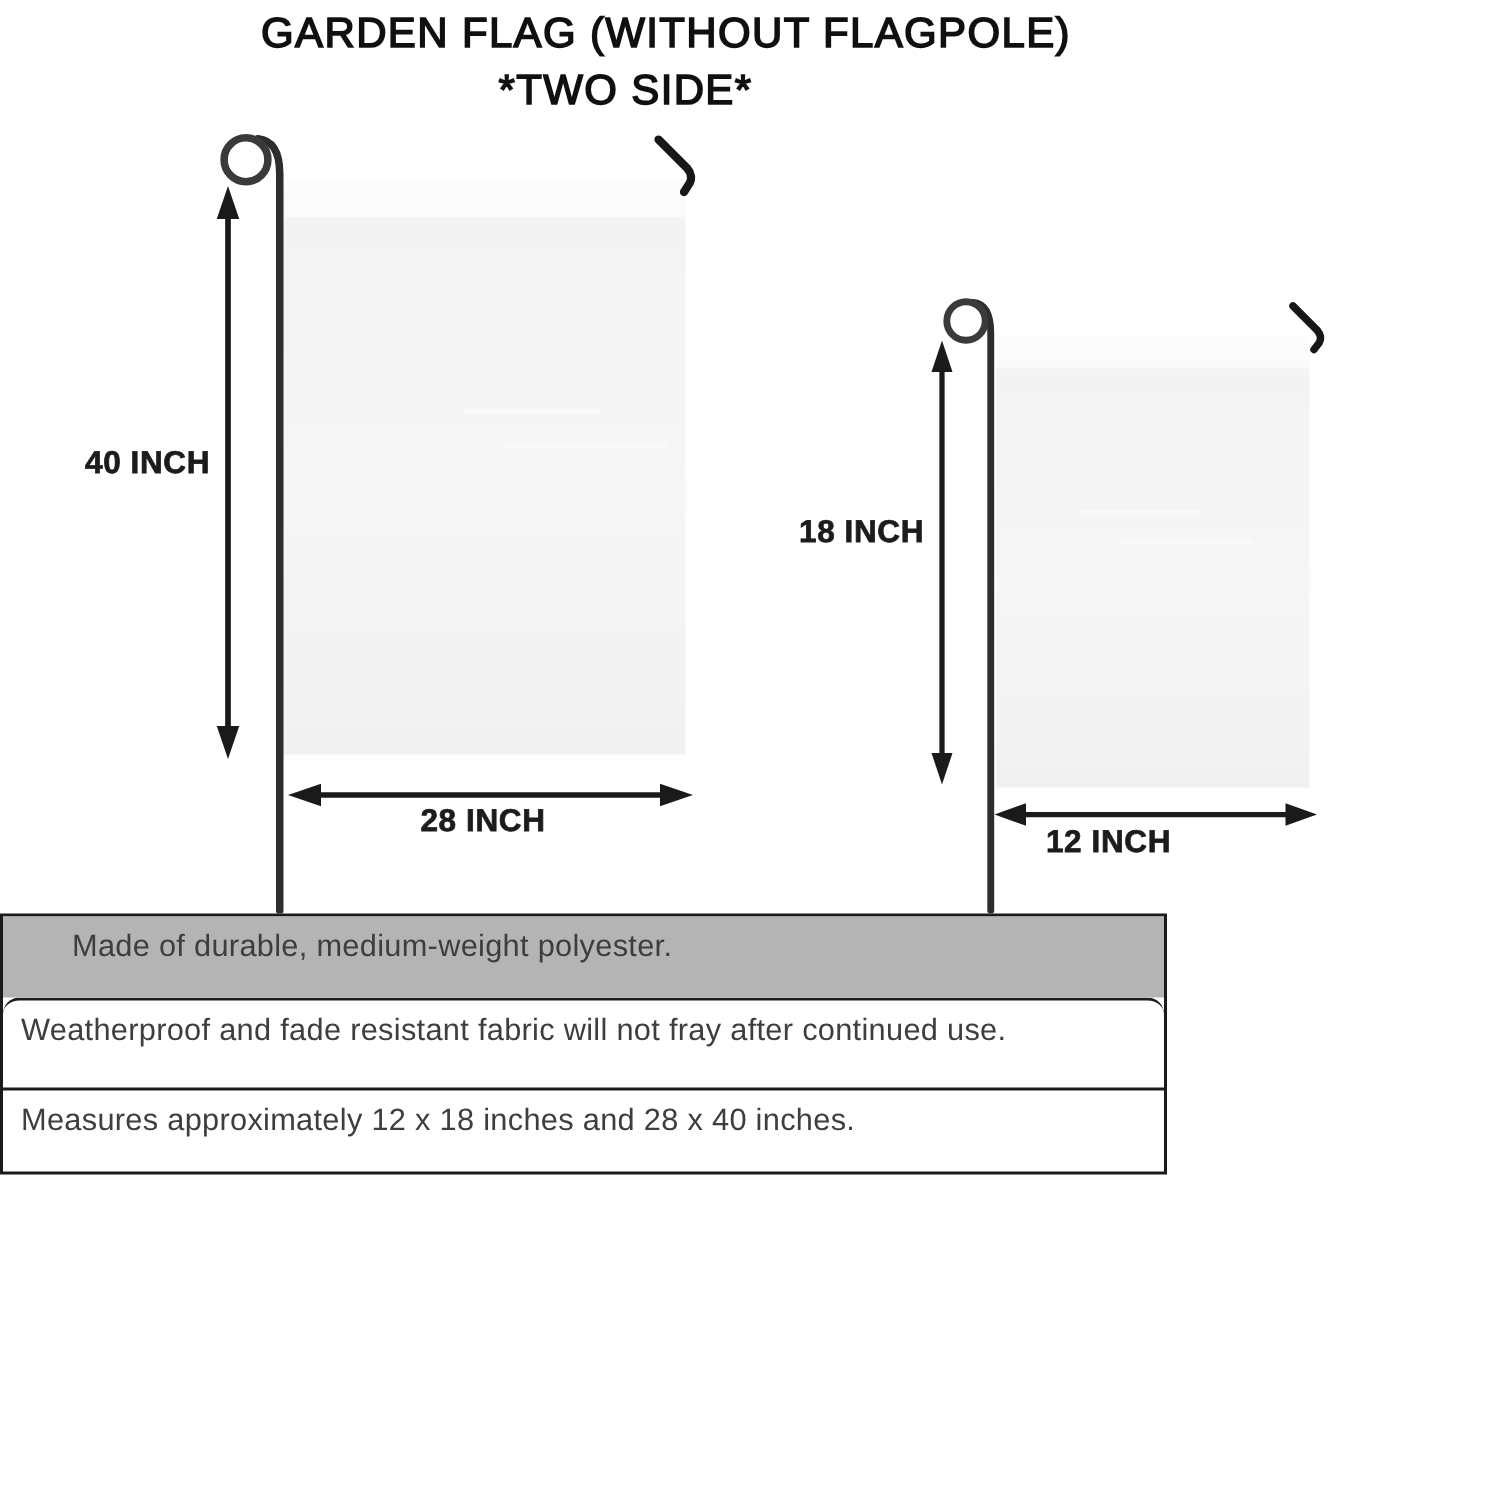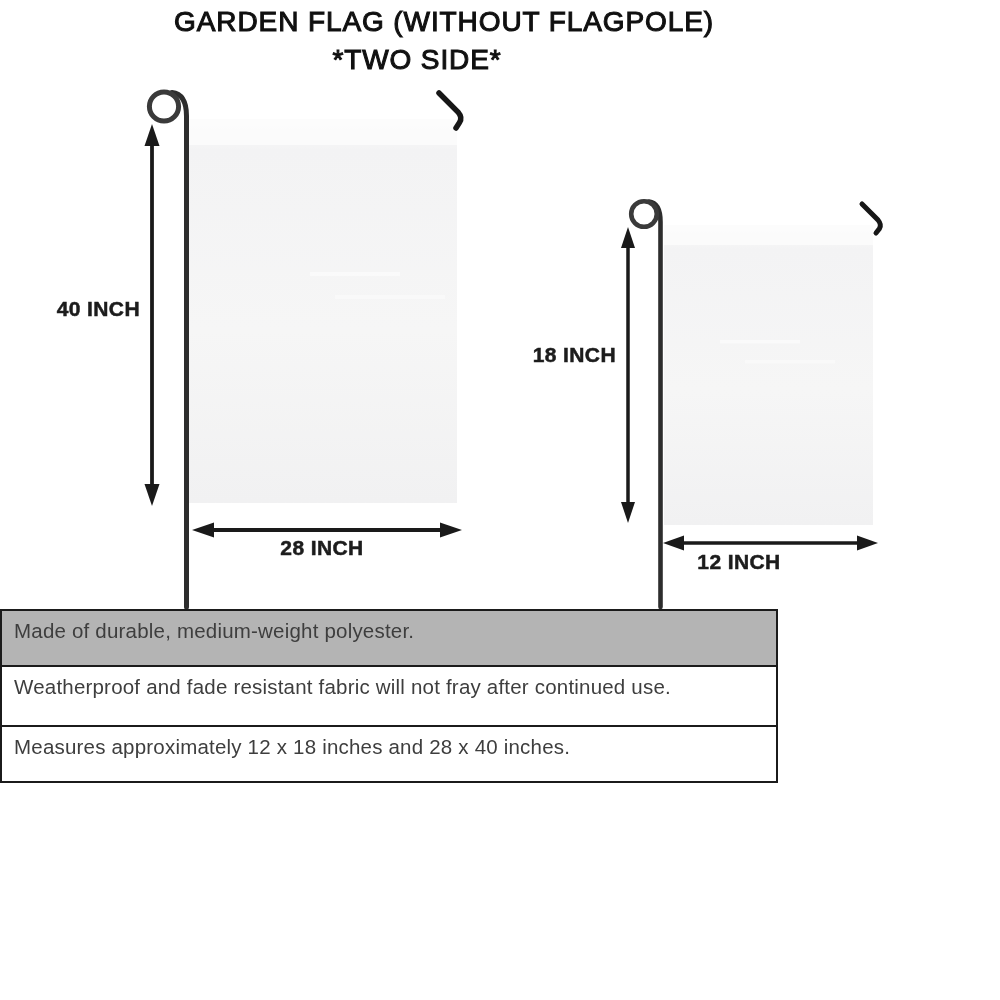--- a/index.html
+++ b/index.html
@@ -24,24 +24,24 @@
   #lbl-h-large{left:18px;top:297px;width:122px;text-align:right;}
   #lbl-w-large{left:247px;top:536px;width:150px;text-align:center;}
   #lbl-h-small{left:498px;top:343px;width:118px;text-align:right;}
   #lbl-w-small{left:664px;top:550px;width:150px;text-align:center;}
   
   .features{
     position:absolute;left:0;top:609px;width:774px;
     border:2px solid #1b1b1b;background:#ffffff;
   }
   .frow{height:54px;}
-  .frow:nth-child(2){height:58px;}
+  .frow:nth-child(2){height:58px;border-radius:11px;}
   .frow:nth-child(5){height:56px;}
   .frow + .frow{border-top:2px solid #1b1b1b;}
-  .frow.shaded{background:#b4b4b4;}
+  .frow.shaded{background:#b4b4b4;padding-left:34px;}
   .frow span{
     display:block;padding:6px 12px 0 12px;
     font-size:20.5px;line-height:27px;color:#3e3e3e;letter-spacing:0.2px;
   }
 </style>
 </head>
 <body>
 
 <div class="title">
   <div class="l1">GARDEN FLAG (WITHOUT FLAGPOLE)</div>

